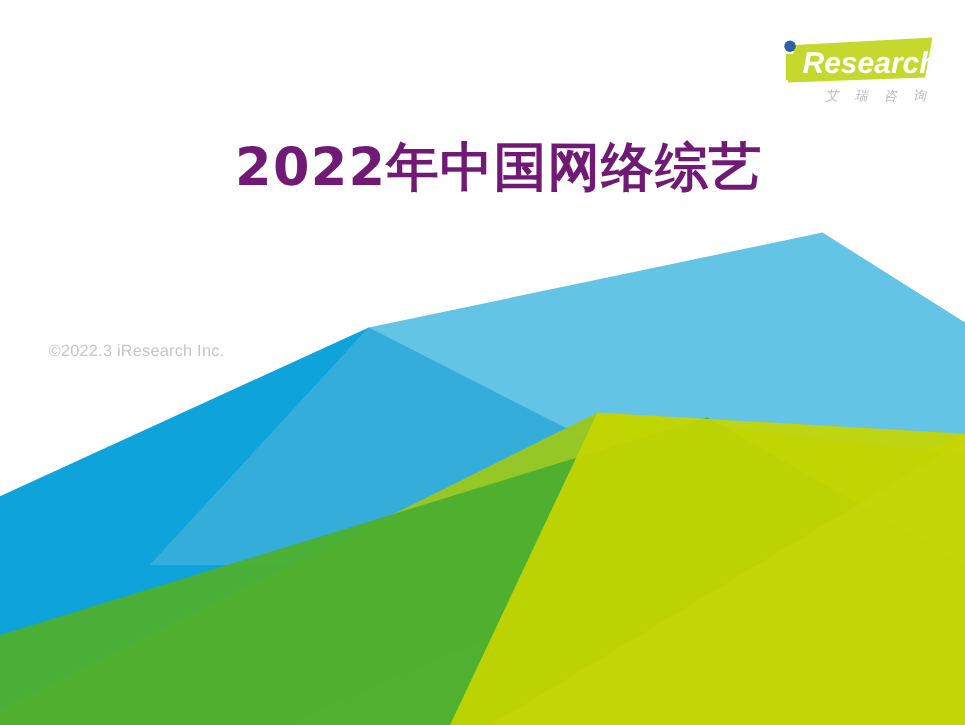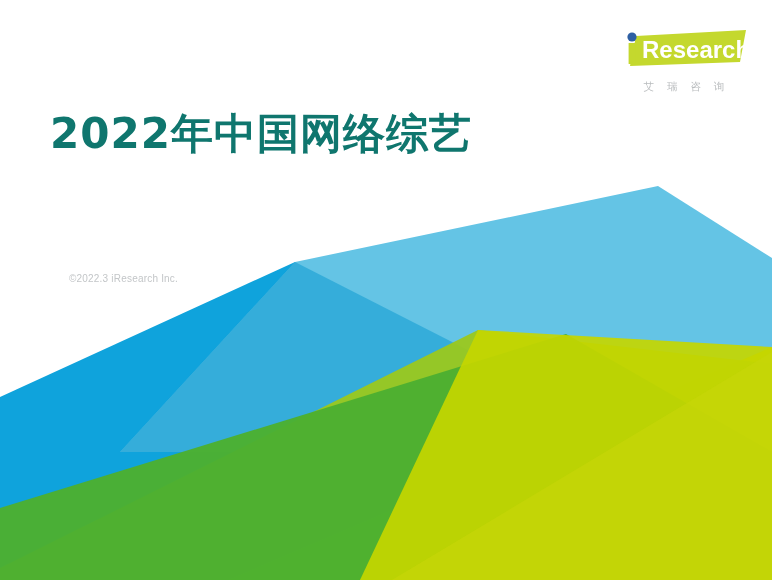--- a/index.html
+++ b/index.html
@@ -22,58 +22,60 @@
     width: 772px;
     height: 580px;
     display: block;
   }
   #logo {
     position: absolute;
     right: 26px;
     top: 28px;
     width: 124px;
     height: 58px;
+    font-style: italic;
   }
   #logo-mark {
     position: relative;
     width: 124px;
     height: 38px;
   }
   #logo-mark svg {
     display: block;
   }
   #logo-sub {
-    margin-top: 14px;
-    text-align: center;
+    margin-top: 4px;
+    text-align: right;
     font-size: 10.5px;
     letter-spacing: 5px;
     color: #b9bcbe;
     padding-left: 5px;
     white-space: nowrap;
   }
   #title-block {
     position: absolute;
     left: 50px;
     top: 108px;
     width: 560px;
   }
   .title-line {
-    color: #0f766e;
+    color: #701a75;
     font-size: 42px;
     font-weight: bold;
     line-height: 52px;
     letter-spacing: 1px;
     white-space: nowrap;
     font-family: "DejaVu Sans", "Liberation Sans", sans-serif;
+    text-align: right;
   }
   #copyright {
     position: absolute;
-    left: 69px;
+    left: 39px;
     top: 273px;
-    font-size: 10px;
+    font-size: 13px;
     color: #c3c6c8;
     letter-spacing: 0.2px;
     white-space: nowrap;
     font-family: "Liberation Sans", "DejaVu Sans", sans-serif;
   }
 </style>
 </head>
 <body>
 
 <div id="slide">

